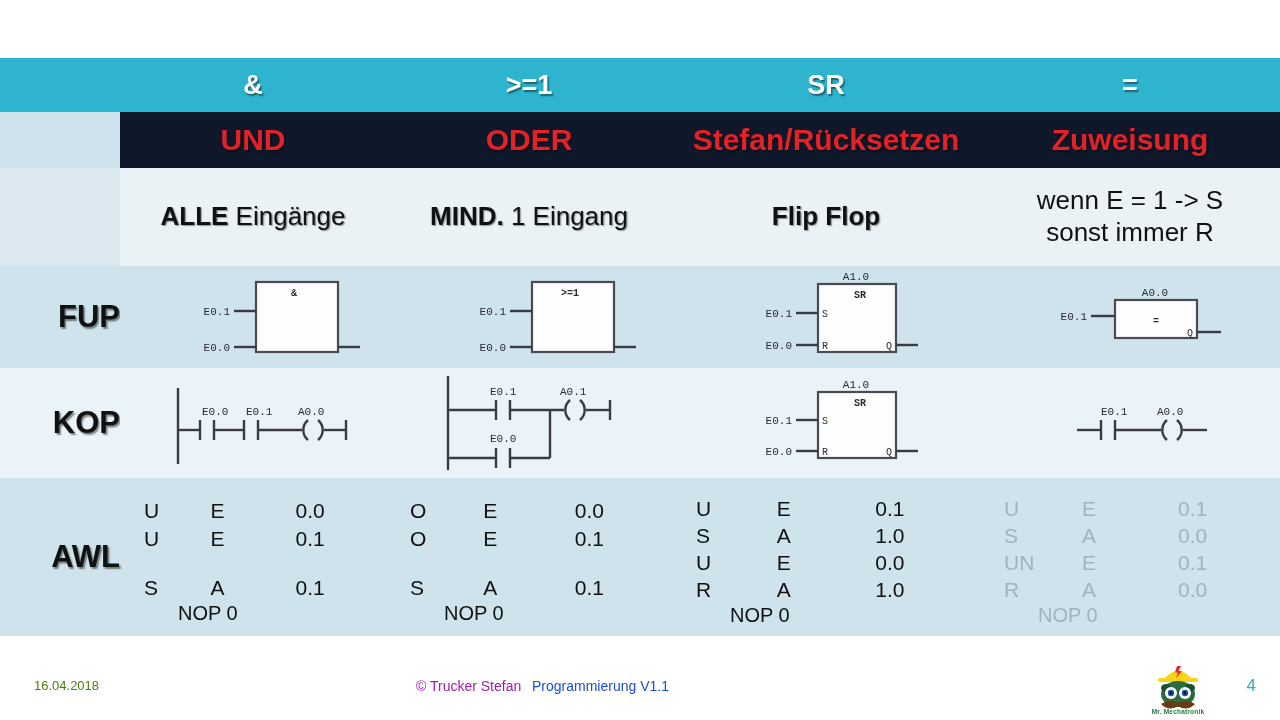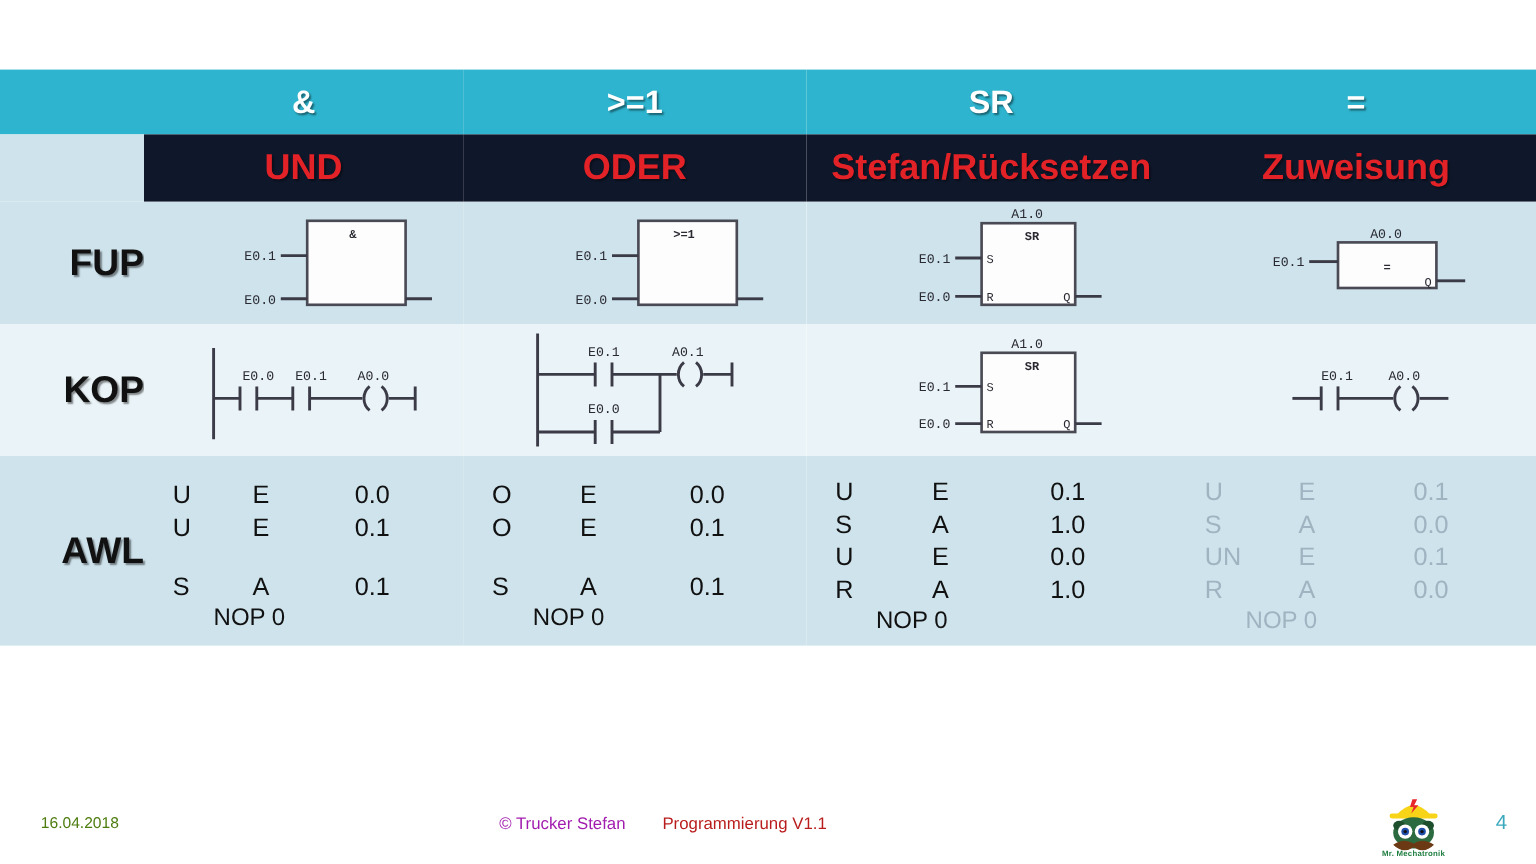--- a/index.html
+++ b/index.html
@@ -118,21 +118,21 @@
   .awl-addr{width:34%;text-align:left;}
   .awl-line.blank{height:22px;}
   .awl-nop{text-align:left;padding-left:58px;font-size:20px;}
 
   
   .footer{
     position:absolute;left:0;right:0;bottom:0;height:62px;
   }
   .f-date{position:absolute;left:34px;top:20px;font-size:13px;color:#4d7c0f;}
   .f-copy{position:absolute;left:416px;top:20px;font-size:14px;color:#a21caf;}
-  .f-prog{position:absolute;left:552px;top:20px;font-size:14px;color:#b91c1c;}
+  .f-prog{position:absolute;left:532px;top:20px;font-size:14px;color:#1d4ed8;}
   .f-page{position:absolute;right:24px;top:18px;font-size:17px;color:#3aa9bf;}
 
   .logo{position:absolute;right:72px;top:4px;width:60px;height:56px;}
   .logo-name{
     position:absolute;right:60px;top:50px;width:84px;text-align:center;
     font-size:6.5px;font-weight:bold;color:#1d7d3f;letter-spacing:.2px;
   }
 
   
   .ln{stroke:#3b3b47;stroke-width:2.4;fill:none;}
@@ -165,20 +165,36 @@
   </tr>
 
   <tr>
     <td class="name-cell blank band-a"></td>
     <td class="name-cell">UND</td>
     <td class="name-cell">ODER</td>
     <td class="name-cell">Stefan/Rücksetzen</td>
     <td class="name-cell last">Zuweisung</td>
   </tr>
 
+  <tr>
+    <td class="desc-cell blank band-a"></td>
+    <td class="desc-cell">
+      <b>ALLE</b><span class="shadow"> Eingänge</span>
+    </td>
+    <td class="desc-cell">
+      <b>MIND.</b><span class="shadow"> 1 Eingang</span>
+    </td>
+    <td class="desc-cell">
+      <b>Flip Flop</b>
+    </td>
+    <td class="desc-cell last">
+      <div>wenn E = 1 -&gt; S</div>
+      <div>sonst immer R</div>
+    </td>
+  </tr>
 
   <tr>
     <td class="rowlabel band-a">FUP</td>
 
     <td class="diag-cell band-a">
       <div class="diagwrap">
       <svg class="diag" width="230" height="102" viewBox="0 0 230 102">
         <rect class="bx" x="118" y="16" width="82" height="70"></rect>
         <text class="plc-b" x="156" y="30" text-anchor="middle">&amp;</text>
         <line class="ln" x1="96" y1="45" x2="118" y2="45"></line>

